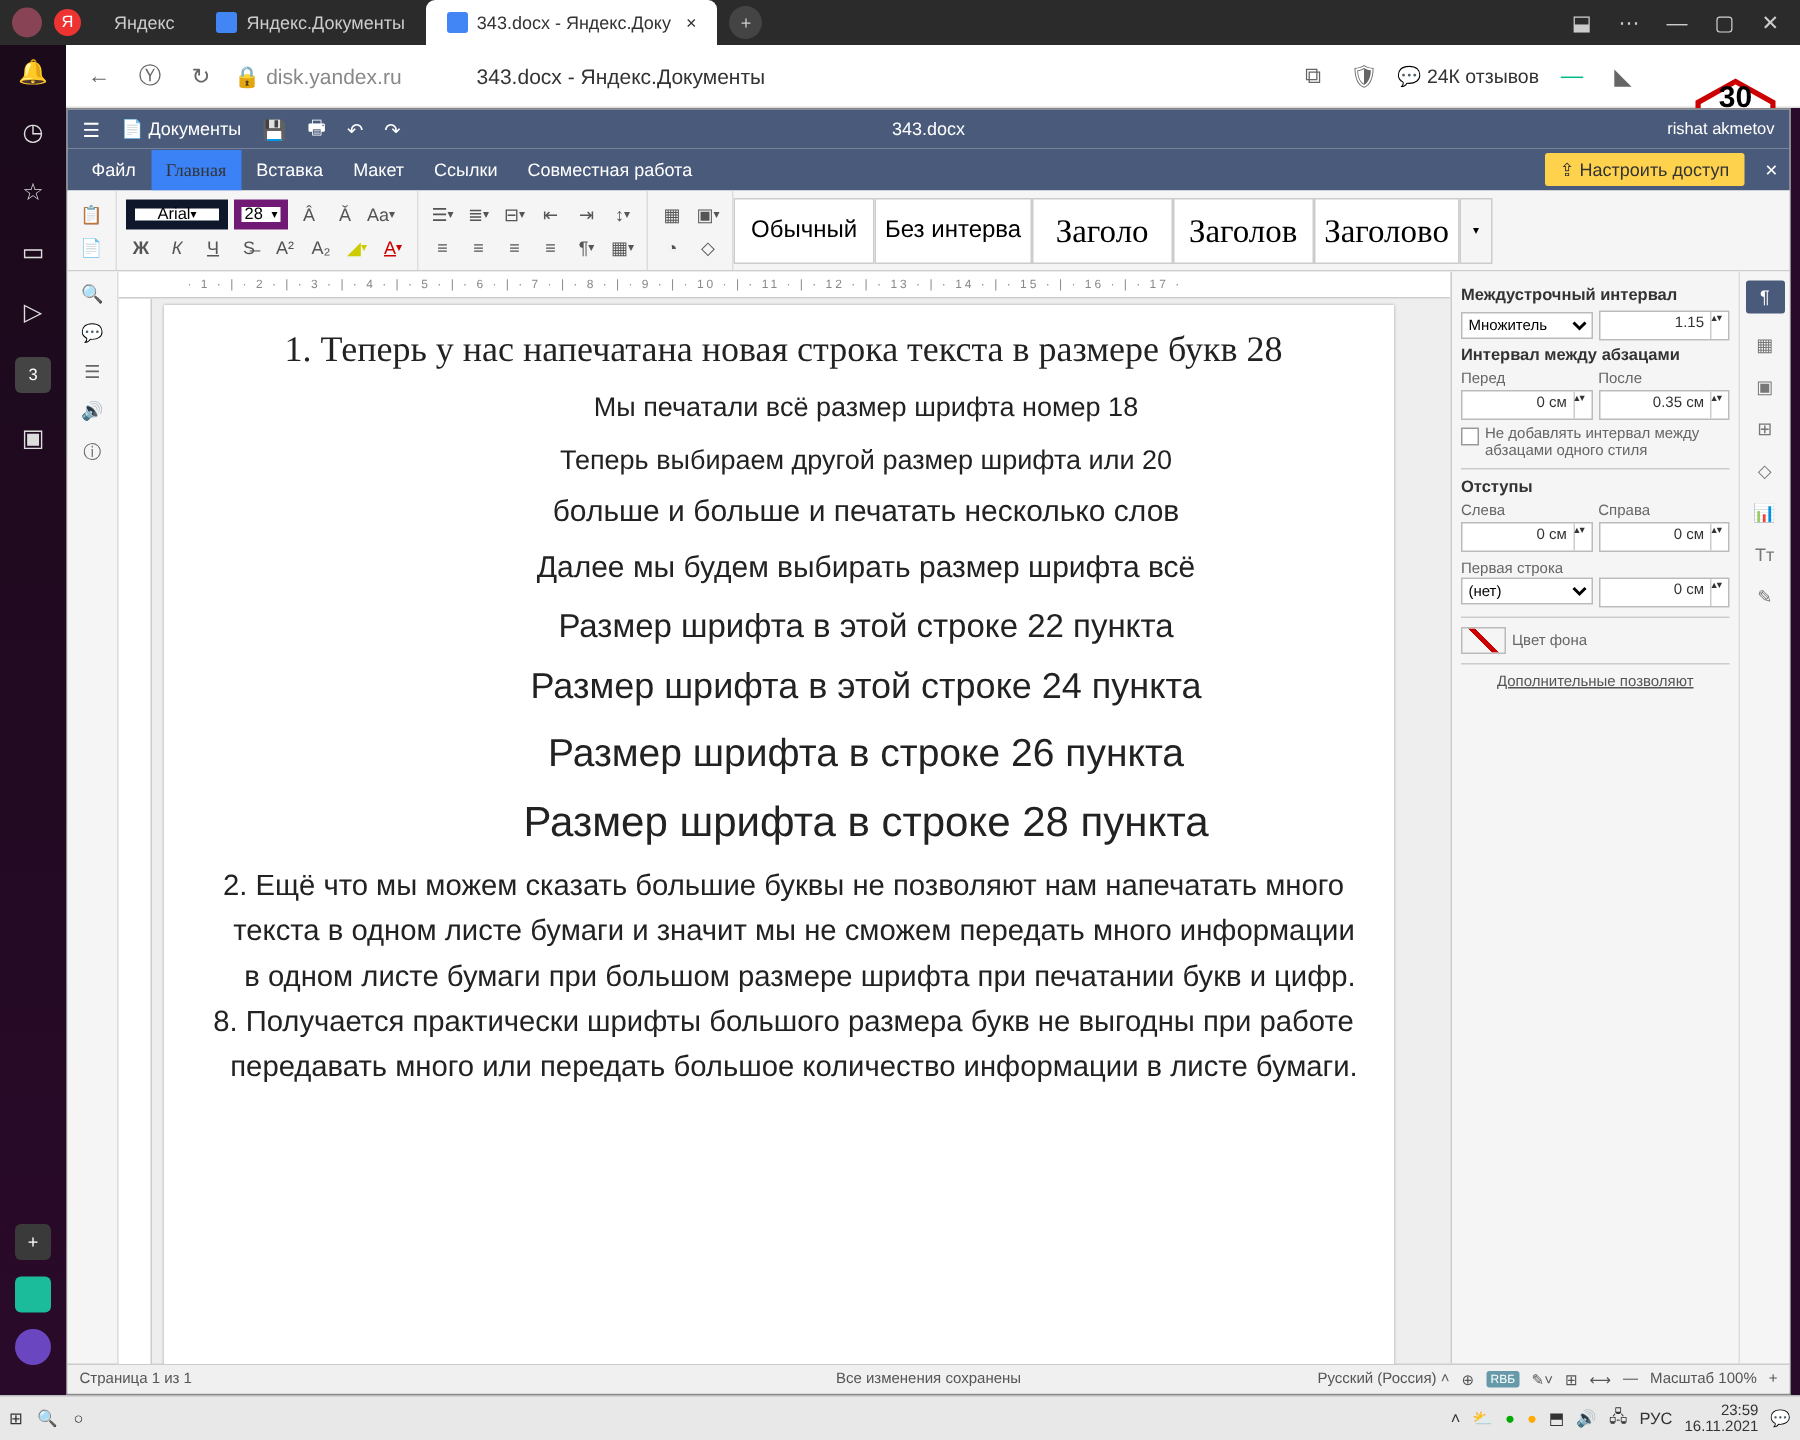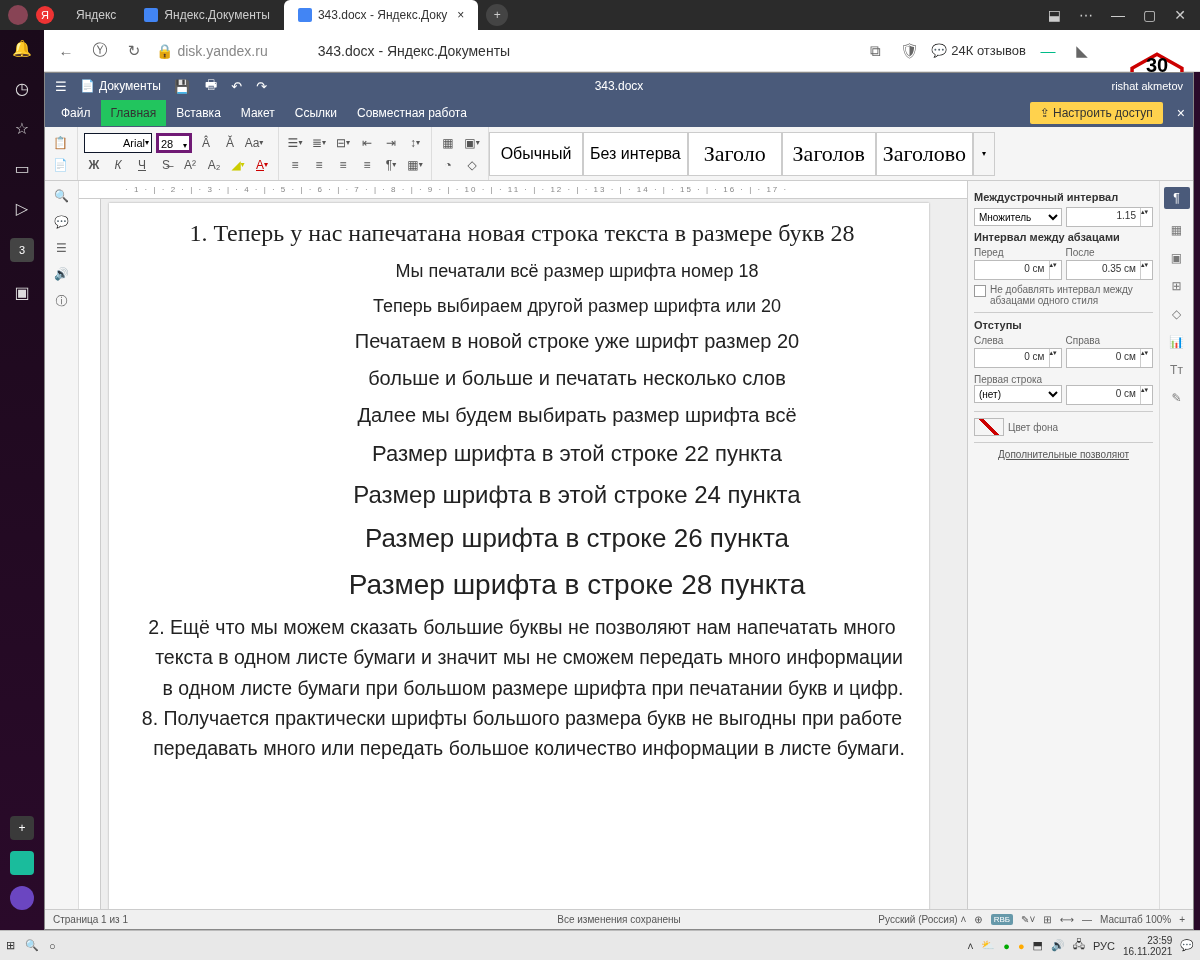--- a/index.html
+++ b/index.html
@@ -37,31 +37,31 @@
 
 .app { position: absolute; left: 44px; top: 72px; right: 6px; bottom: 30px; background: #fff; border: 1px solid #888; display: flex; flex-direction: column; }
 .app-title { background: #4a5a7a; height: 26px; display: flex; align-items: center; color: #fff; padding: 0 10px; gap: 14px; font-size: 12px; }
 .app-title .docname { position: absolute; left: 50%; transform: translateX(-50%); }
 .app-title .user { margin-left: auto; font-size: 11px; }
 .app-title .ico { font-size: 13px; }
 
 
 .menubar { background: #4a5a7a; height: 28px; display: flex; align-items: center; color: #fff; font-size: 12px; padding-left: 6px; }
 .menubar .item { padding: 6px 10px; }
-.menubar .item.active { background: #22c55e; color: #333; }
+.menubar .item.active { background: #3b82f6; color: #333; font-family: Liberation Serif, serif; }
 .menubar .share { margin-left: auto; background: #ffd24d; color: #333; padding: 4px 10px; border-radius: 2px; margin-right: 6px; font-size:12px;}
 .menubar .close { color:#fff; padding: 0 8px; font-size:14px;}
 
 
 .toolbar { height: 54px; background: #f5f5f5; border-bottom: 1px solid #ccc; display: flex; align-items: stretch; }
 .tool-group { display: flex; flex-direction: column; justify-content: center; padding: 2px 6px; border-right: 1px solid #ddd; gap: 2px; }
 .tool-row { display: flex; align-items: center; gap: 4px; }
 .tool-btn { width: 20px; height: 20px; display: flex; align-items: center; justify-content: center; color: #555; font-size: 12px; }
-.font-select { width: 68px; height: 20px; border: 1px solid #0f172a; font-size: 11px; padding: 0 2px; background:#fff; display:flex;align-items:center;justify-content:flex-end;}
-.size-select { width: 36px; height: 20px; border: 3px solid #701a75; font-size: 11px; background:#fff; display:flex;align-items:flex-end;justify-content:space-between;padding:0 2px;}
+.font-select { width: 68px; height: 20px; border: 6px solid #0f172a; font-size: 11px; padding: 0 2px; background:#fff; display:flex;align-items:center;justify-content:center;}
+.size-select { width: 36px; height: 20px; border: 5px solid #701a75; font-size: 11px; background:#fff; display:flex;align-items:center;justify-content:space-between;padding:0 2px;}
 .styles { display: flex; align-items: center; flex: 1; }
 .style-box { border: 1px solid #ccc; height: 44px; min-width: 94px; display: flex; align-items: center; justify-content: center; font-size: 16px; margin: 4px 0; background:#fff; padding:0 6px;}
 .style-box.h { font-family: Georgia, serif; font-size: 22px; }
 .style-dd { width: 22px; border:1px solid #ccc; height:44px; display:flex;align-items:center;justify-content:center;margin:4px 0;}
 
 
 .editor { flex: 1; display: flex; overflow: hidden; background: #eee; }
 .left-tools { width: 34px; background: #f5f5f5; border-right: 1px solid #ddd; display: flex; flex-direction: column; align-items: center; gap: 12px; padding-top: 8px; color: #666; }
 .ruler-area { flex: 1; display: flex; flex-direction: column; overflow:hidden;}
 .hruler { height: 18px; background: #fff; border-bottom: 1px solid #ccc; font-size: 8px; color: #888; display:flex;align-items:center;padding-left:46px; letter-spacing:2px; white-space:nowrap; overflow:hidden;}
@@ -283,21 +283,20 @@
     </div>
     <div class="ruler-area">
       <div class="hruler">· 1 · | · 2 · | · 3 · | · 4 · | · 5 · | · 6 · | · 7 · | · 8 · | · 9 · | · 10 · | · 11 · | · 12 · | · 13 · | · 14 · | · 15 · | · 16 · | · 17 ·</div>
       <div class="doc-scroll">
         <div class="vruler"></div>
         <div class="page">
           <p class="p1">1. Теперь у нас напечатана новая строка текста в размере букв 28</p>
           <div class="body-lines">
             <p class="s18">Мы печатали всё размер шрифта номер 18</p>
             <p class="s18">Теперь выбираем другой размер шрифта или 20</p>
-            <p class="s20">Печатаем в новой строке уже шрифт размер 20</p>
             <p class="s20">больше и больше и печатать несколько слов</p>
             <p class="s20">Далее мы будем выбирать размер шрифта всё</p>
             <p class="s22">Размер шрифта в этой строке 22 пункта</p>
             <p class="s24">Размер шрифта в этой строке 24 пункта</p>
             <p class="s26">Размер шрифта в строке 26 пункта</p>
             <p class="s28">Размер шрифта в строке 28 пункта</p>
           </div>
           <p class="p2">2. Ещё что мы можем сказать большие буквы не позволяют нам напечатать много</p>
           <p class="p2" style="padding-left:14px;">текста в одном листе бумаги и значит мы не сможем передать много информации</p>
           <p class="p2" style="padding-left:22px;">в одном листе бумаги при большом размере шрифта при печатании букв и цифр.</p>

